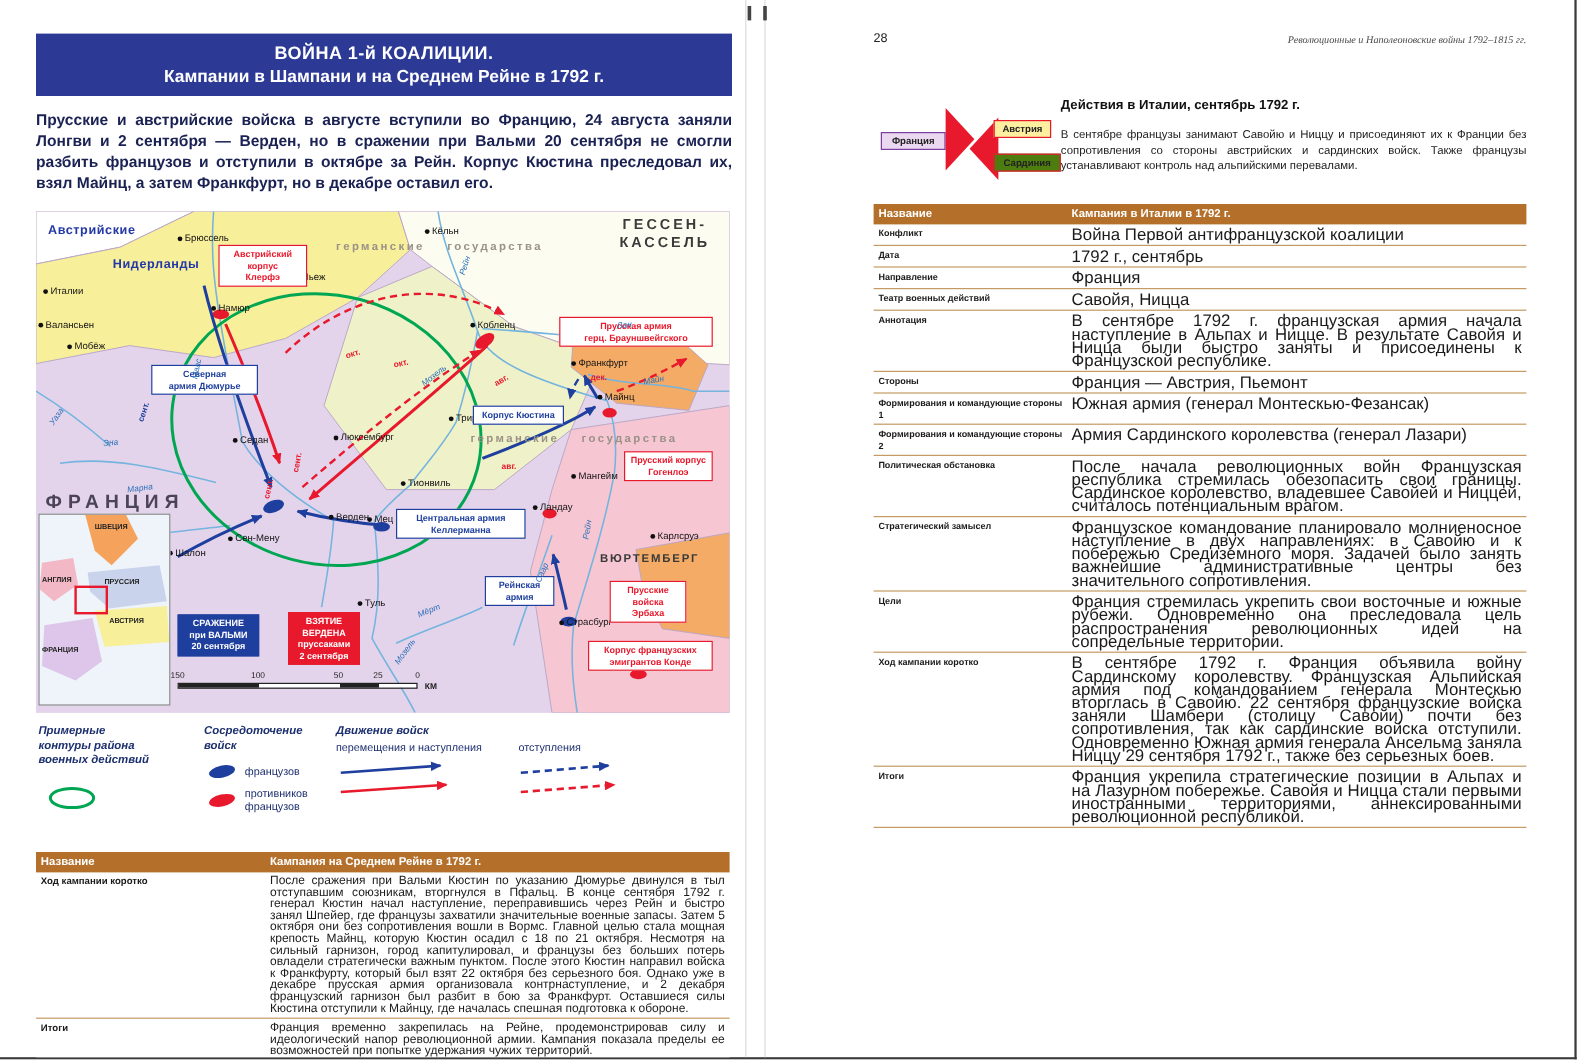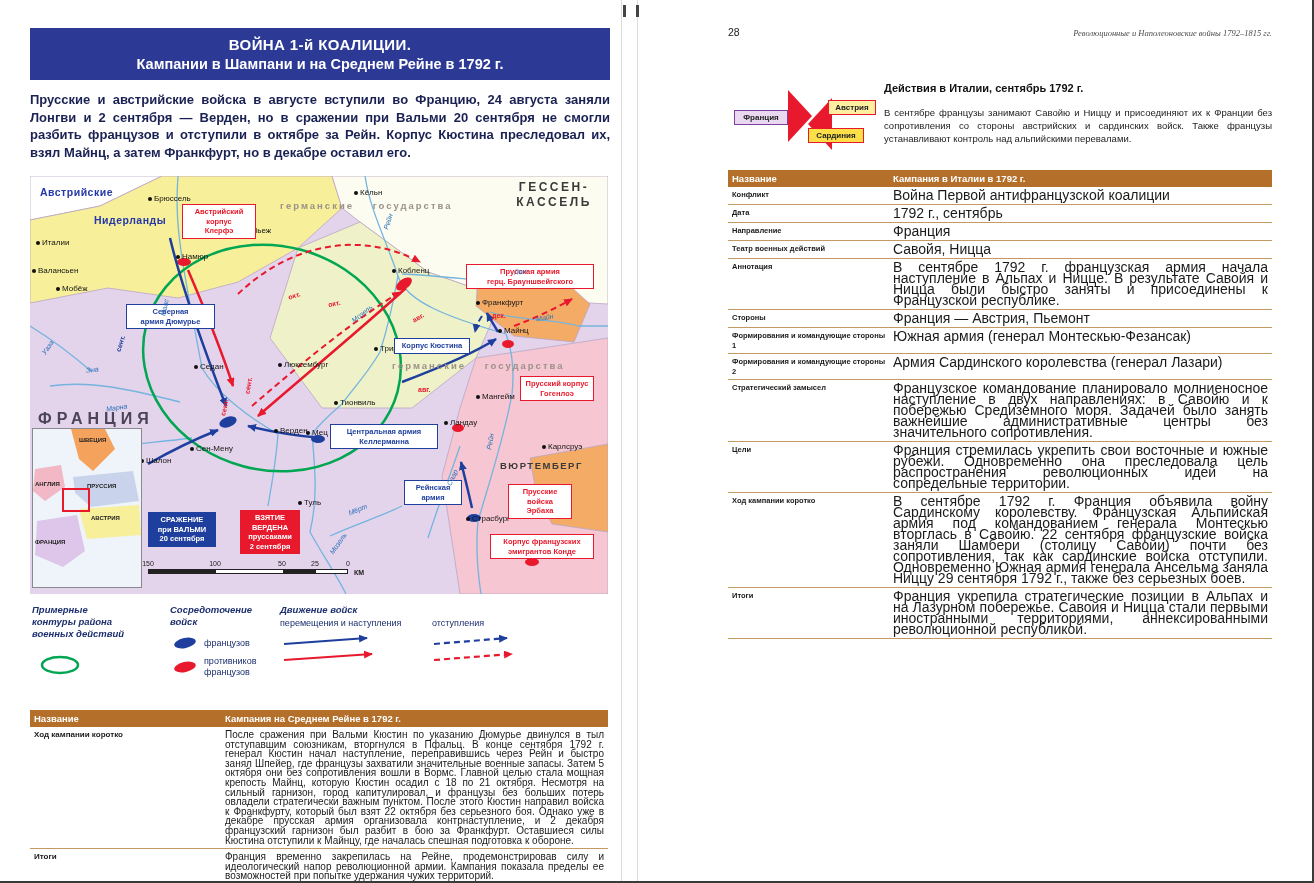--- a/index.html
+++ b/index.html
@@ -72,21 +72,21 @@
   .rt .tlabel { width:165px; font-size:7.5px; line-height:9.5px; }
   .rt .tvalue { font-size:14px; line-height:11px; }
 
   
   .pagenum { left:728px; top:26px; font-size:10.5px; color:#222; }
   .runhead { left:900px; top:28px; width:372px; text-align:right; font-family:"Liberation Serif", serif; font-style:italic; font-size:8.5px; color:#4a4a4a; }
   .diagram { left:728px; top:86px; width:170px; height:76px; }
   .dbox { position:absolute; font-size:8px; font-weight:bold; color:#222; text-align:center; padding:2px 0; }
   .dbox.france   { left:6px;  top:24px; width:54px; background:#e9d8f0; border:1.5px solid #7b3fa0; }
   .dbox.austria  { left:100px; top:14px; width:48px; background:#fdeea0; border:1.5px solid #e8192c; }
-  .dbox.sardinia { left:80px; top:42px; width:56px; background:#fde047; border:1.5px solid #e8192c; }
+  .dbox.sardinia { left:100px; top:42px; width:56px; background:#4d7c0f; border:1.5px solid #e8192c; }
   .wedges { position:absolute; left:58px; top:2px; }
   .rtitle { left:884px; top:82px; width:390px; font-size:11px; font-weight:bold; color:#111; }
   .rintro { left:884px; top:106px; width:388px; font-size:9.5px; line-height:13px; text-align:justify; color:#222; }
 </style>
 </head>
 <body>
 
 <div class="canvas">
 
   <div class="gutter g1"></div>
@@ -490,20 +490,24 @@
           </div>
           <div class="trow">
             <div class="tlabel">Формирования и командующие стороны 1</div>
             <div class="tvalue">Южная армия (генерал Монтескью-Фезансак)</div>
           </div>
           <div class="trow">
             <div class="tlabel">Формирования и командующие стороны 2</div>
             <div class="tvalue">Армия Сардинского королевства (генерал Лазари)</div>
           </div>
           <div class="trow">
+            <div class="tlabel">Политическая обстановка</div>
+            <div class="tvalue">После начала революционных войн Французская республика стремилась обезопасить свои границы. Сардинское королевство, владевшее Савойей и Ниццей, считалось потенциальным врагом.</div>
+          </div>
+          <div class="trow">
             <div class="tlabel">Стратегический замысел</div>
             <div class="tvalue">Французское командование планировало молниеносное наступление в двух направлениях: в Савойю и к побережью Средиземного моря. Задачей было занять важнейшие административные центры без значительного сопротивления.</div>
           </div>
           <div class="trow">
             <div class="tlabel">Цели</div>
             <div class="tvalue">Франция стремилась укрепить свои восточные и южные рубежи. Одновременно она преследовала цель распространения революционных идей на сопредельные территории.</div>
           </div>
           <div class="trow">
             <div class="tlabel">Ход кампании коротко</div>
             <div class="tvalue">В сентябре 1792 г. Франция объявила войну Сардинскому королевству. Французская Альпийская армия под командованием генерала Монтескью вторглась в Савойю. 22 сентября французские войска заняли Шамбери (столицу Савойи) почти без сопротивления, так как сардинские войска отступили. Одновременно Южная армия генерала Ансельма заняла Ниццу 29 сентября 1792 г., также без серьезных боев.</div>

